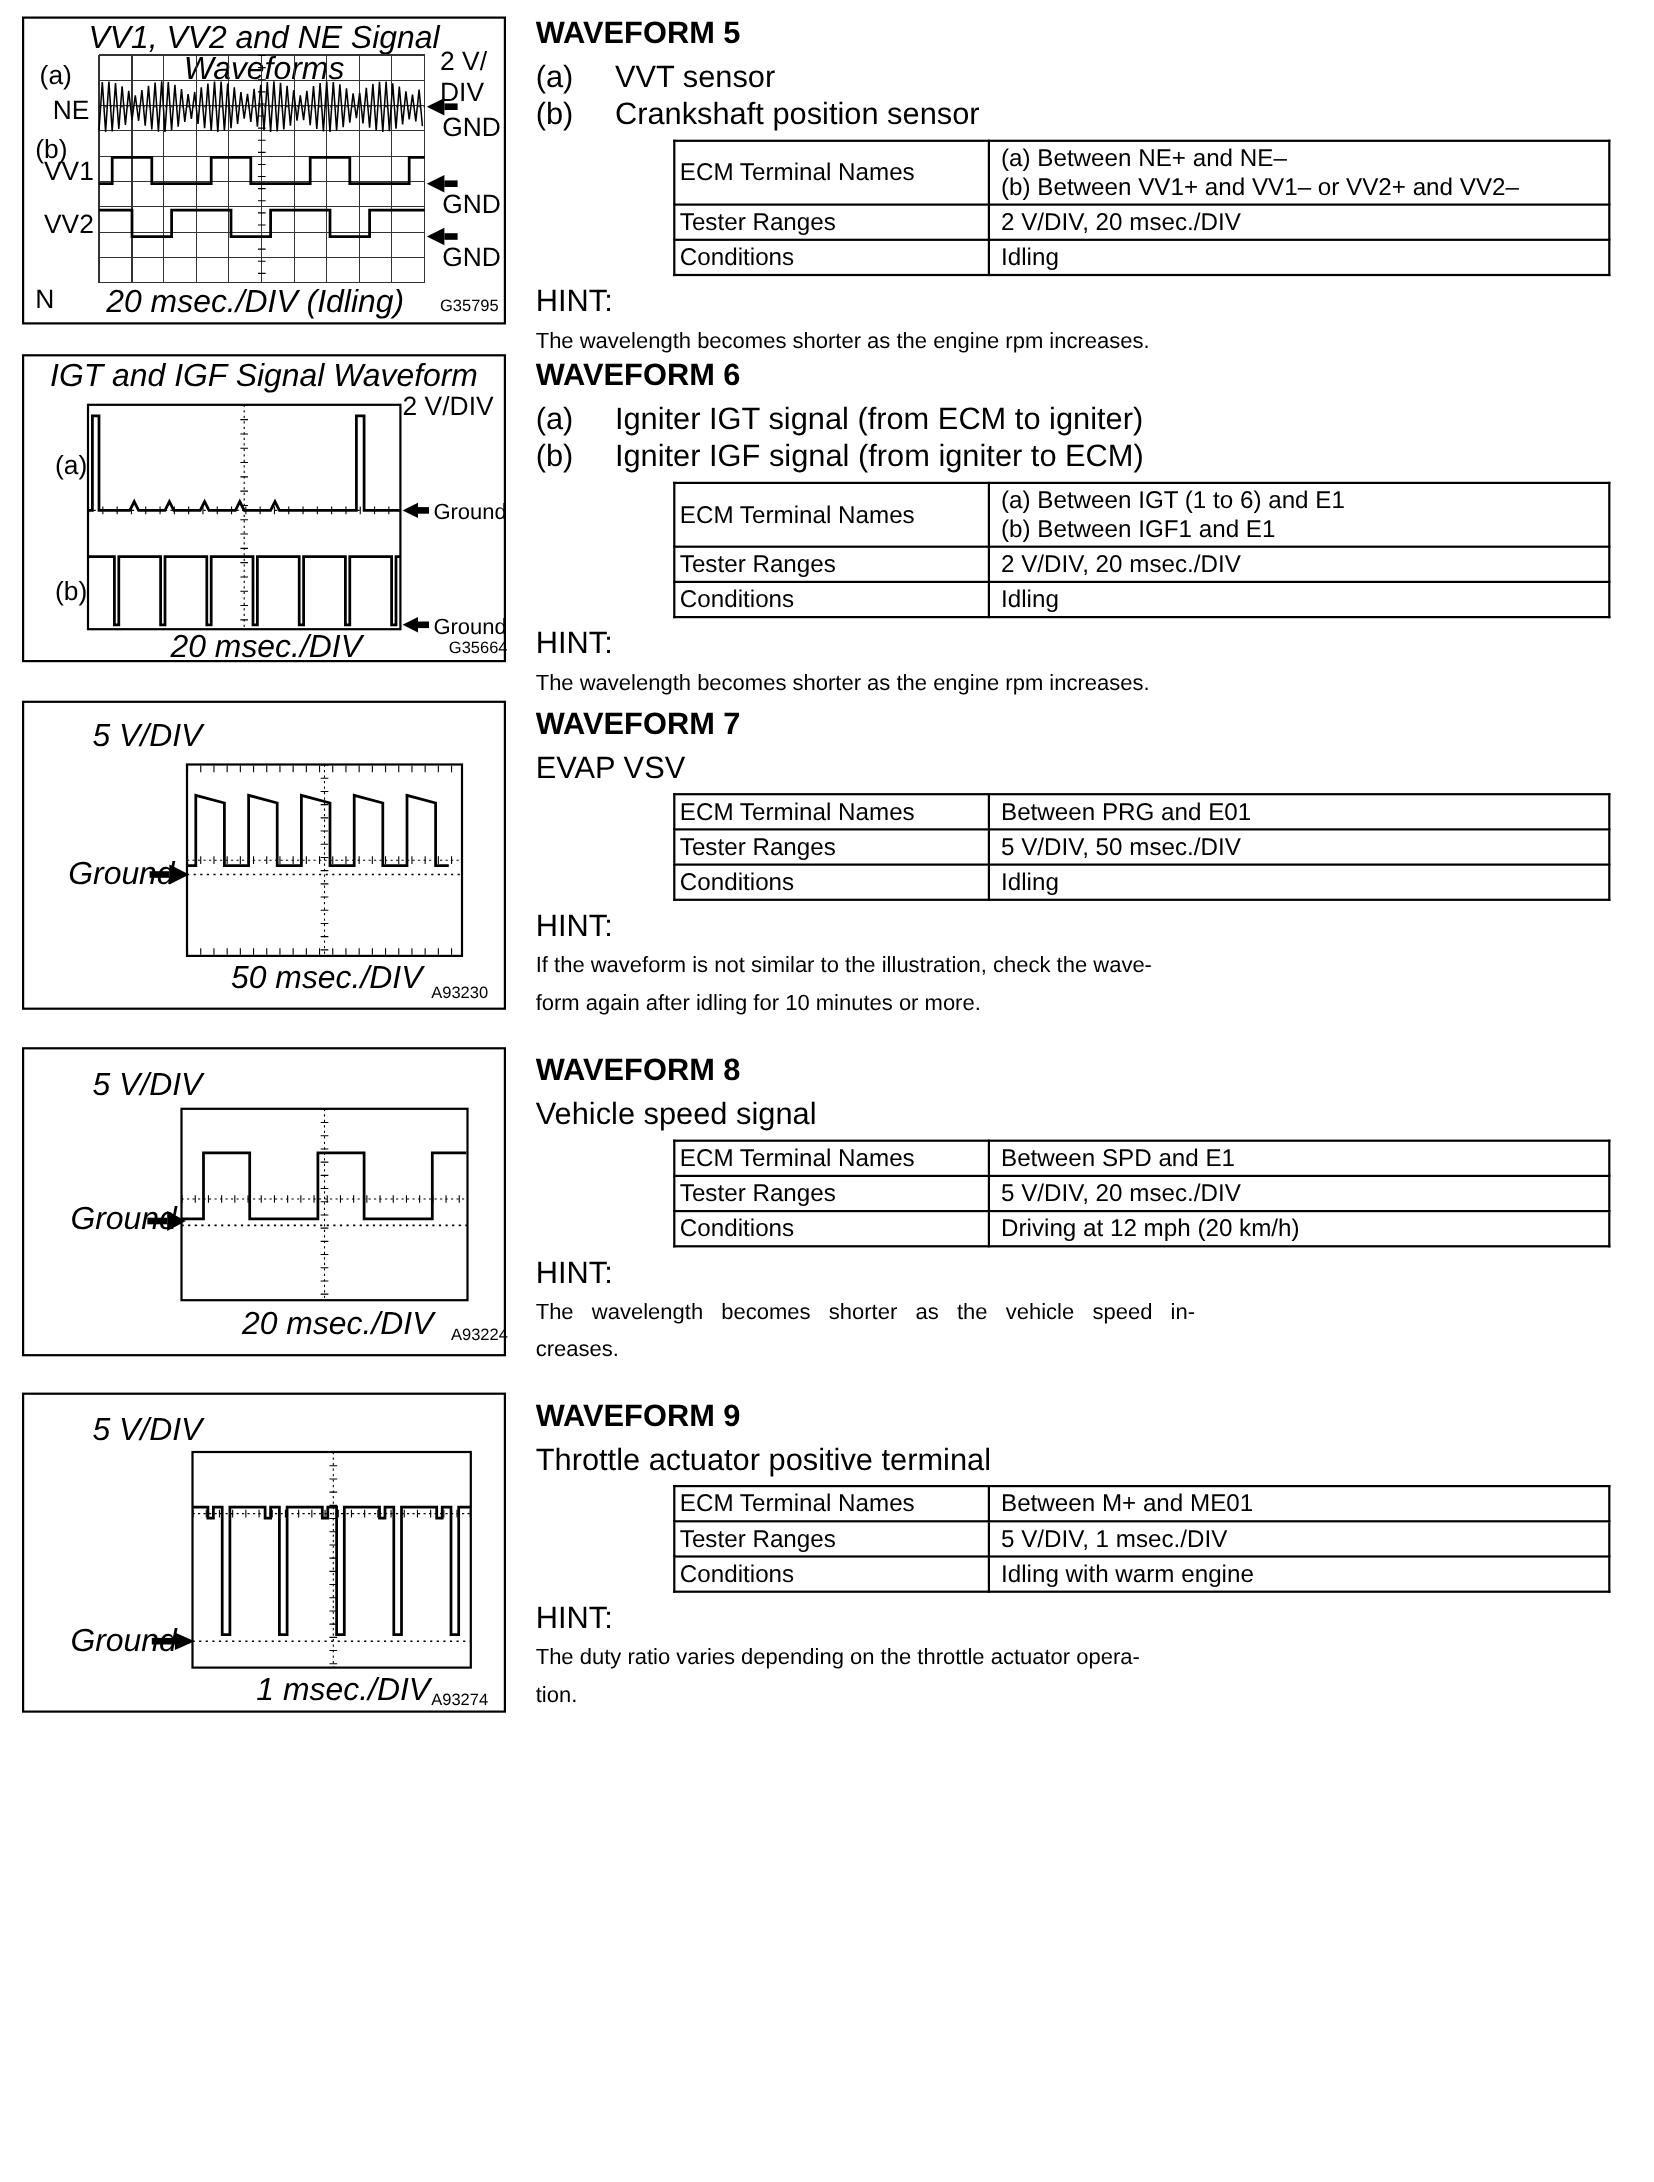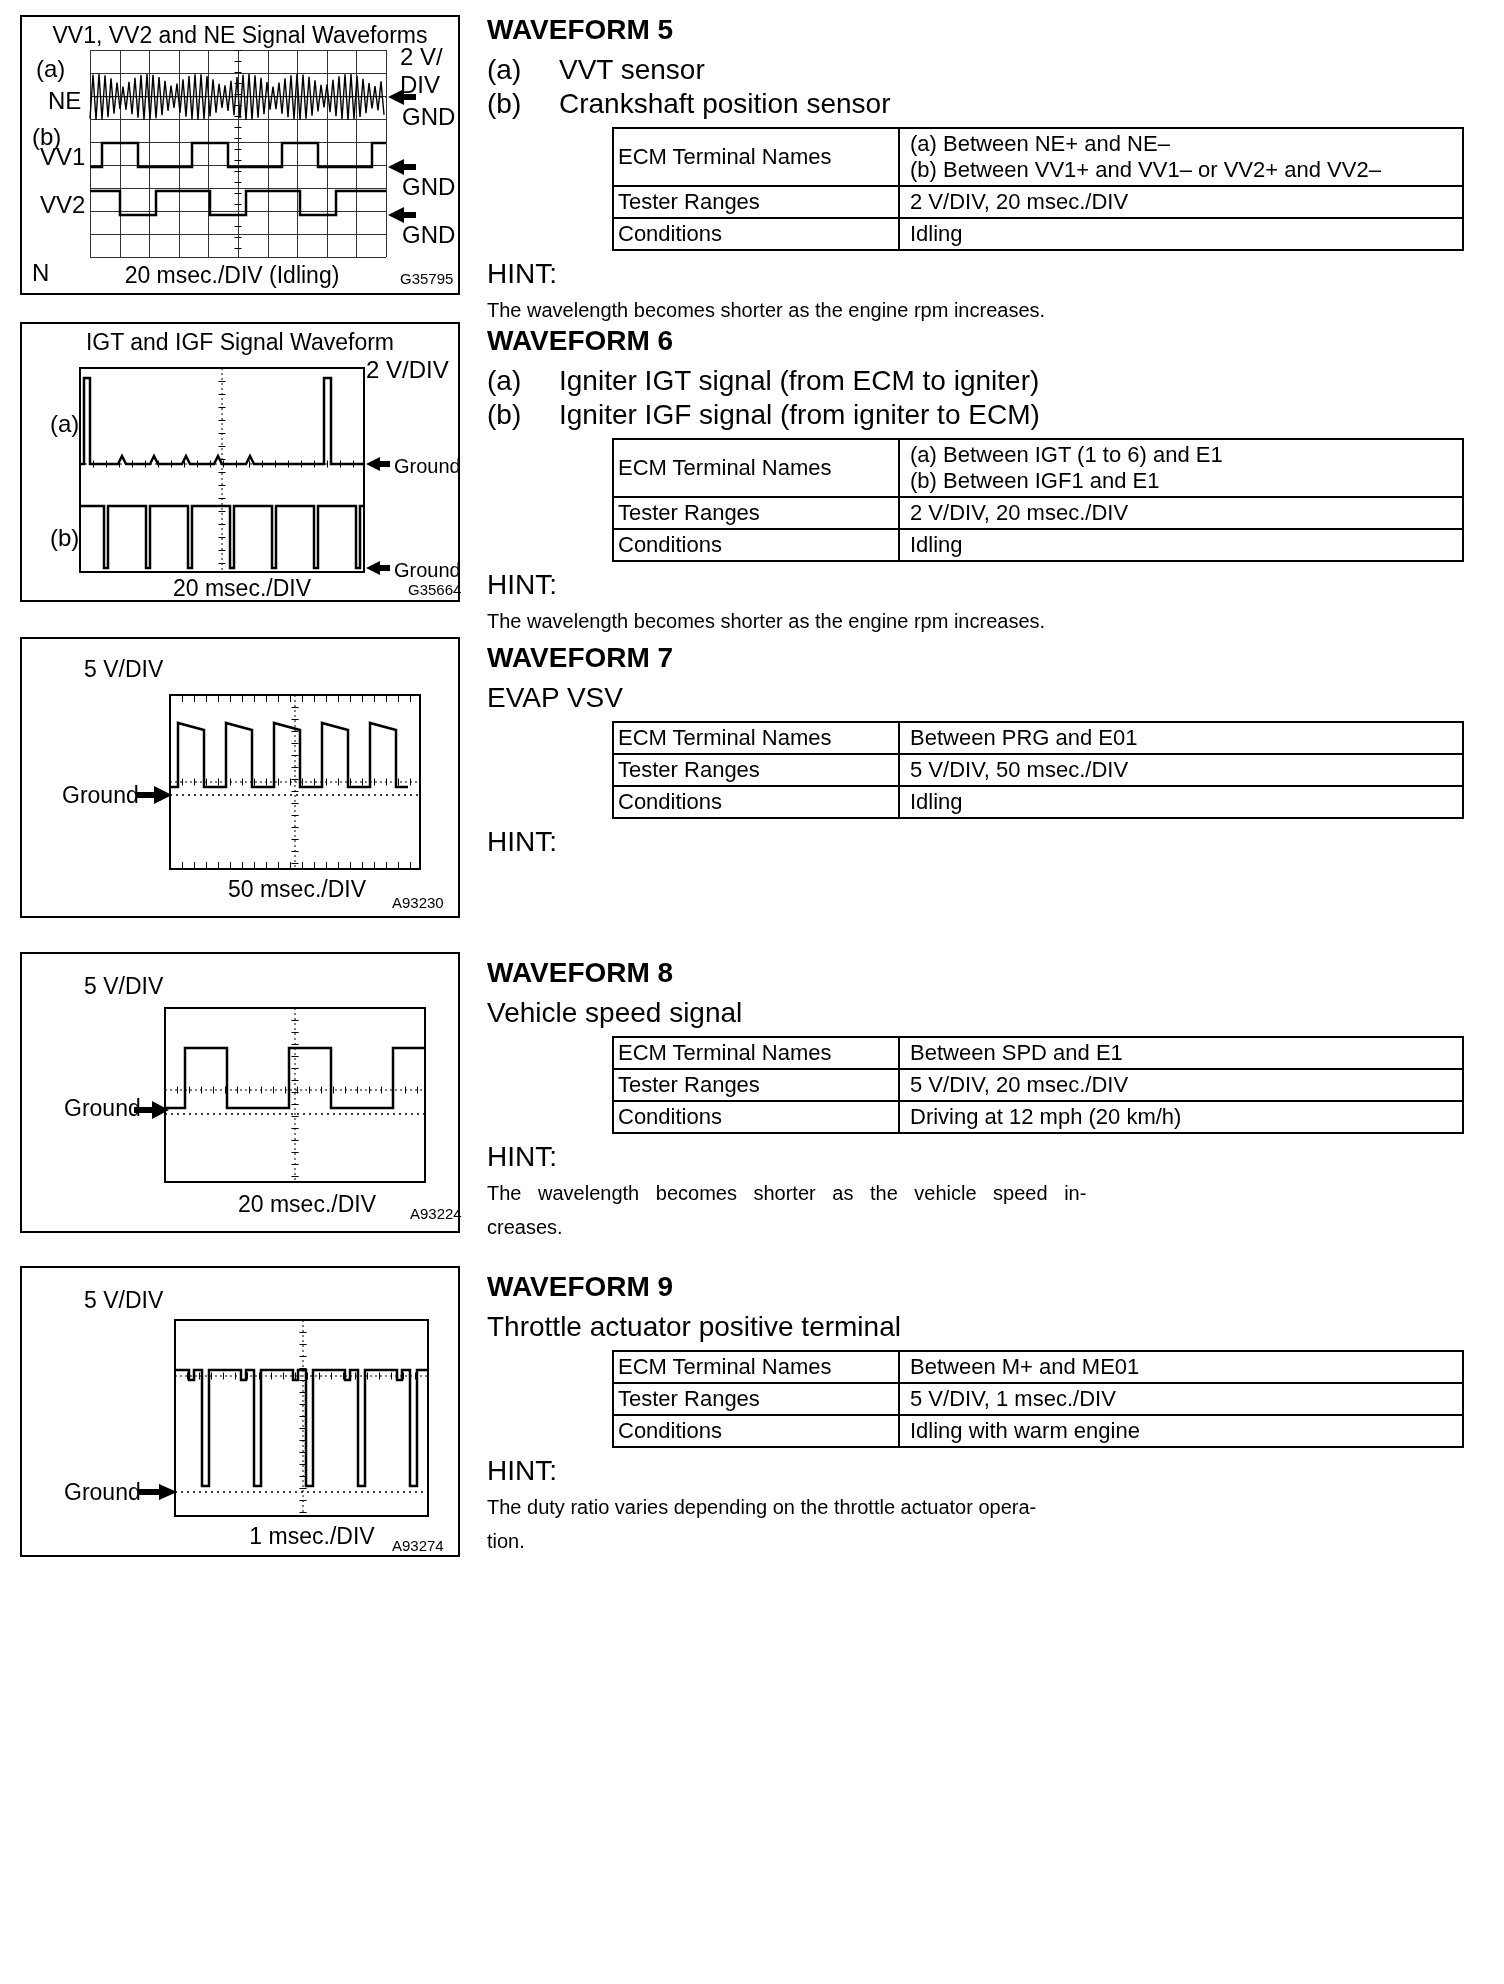--- a/index.html
+++ b/index.html
@@ -10,21 +10,21 @@
     font-family:"Liberation Sans", sans-serif;
   }
   .scope-box {
     position:absolute; left:20px; width:440px;
     border:2px solid #000; background:#fff;
   }
   .scope-box .lbl {
     position:absolute; font-size:24px; line-height:28px;
     white-space:pre-line; color:#000;
   }
-  .scope-box .lbl.big { font-size:23px; }
+  .scope-box .lbl.big { font-size:29px;font-style:italic; }
   .scope-box .fig { font-size:15px; line-height:16px;margin-left:28px; }
   .scope-box svg { position:absolute; left:0; top:0; }
   .rsec { position:absolute; left:487px; width:977px; }
   h2 { font-size:28px; line-height:30px; font-weight:bold; margin:0 0 8px 0; }
   .dline { font-size:28px; line-height:34px; display:flex; }
   .marker { width:72px; flex:0 0 72px; }
   table { border-collapse:collapse; margin:6px 0 8px 125px; width:852px; table-layout:fixed; }
   td { border:2px solid #000; font-size:22px; line-height:26px; padding:2px 10px; vertical-align:middle; }
   td.tl { width:286px; text-align:left; padding:2px 4px; }
   td.tv { white-space:pre-line; }
@@ -238,20 +238,22 @@
       <td class="tl">Tester Ranges</td>
       <td class="tv">5 V/DIV, 50 msec./DIV</td>
     </tr>
     <tr>
       <td class="tl">Conditions</td>
       <td class="tv">Idling</td>
     </tr>
   </tbody>
     </table>
   <div class="hint-label">HINT:</div>
+  <div class="hint-text">If the waveform is not similar to the illustration, check the wave-
+form again after idling for 10 minutes or more.</div>
 </div>
 
 <div class="rsec" style="top:958px">
   <h2>WAVEFORM 8</h2>
   <div class="dline">Vehicle speed signal</div>
   <table>
     <tbody>
         <tr>
       <td class="tl">ECM Terminal Names</td>
       <td class="tv">Between SPD and E1</td>

